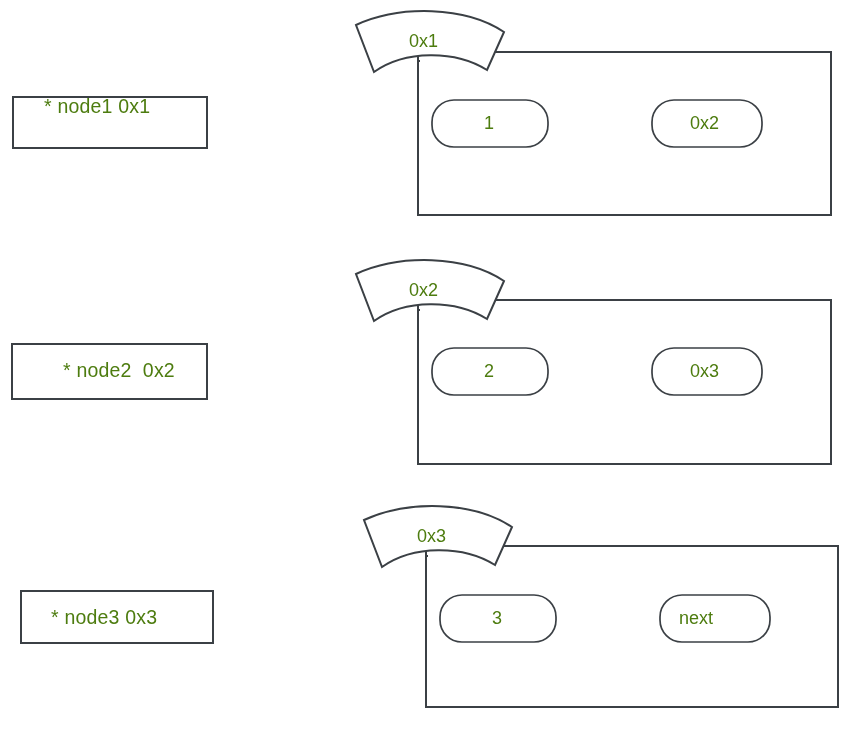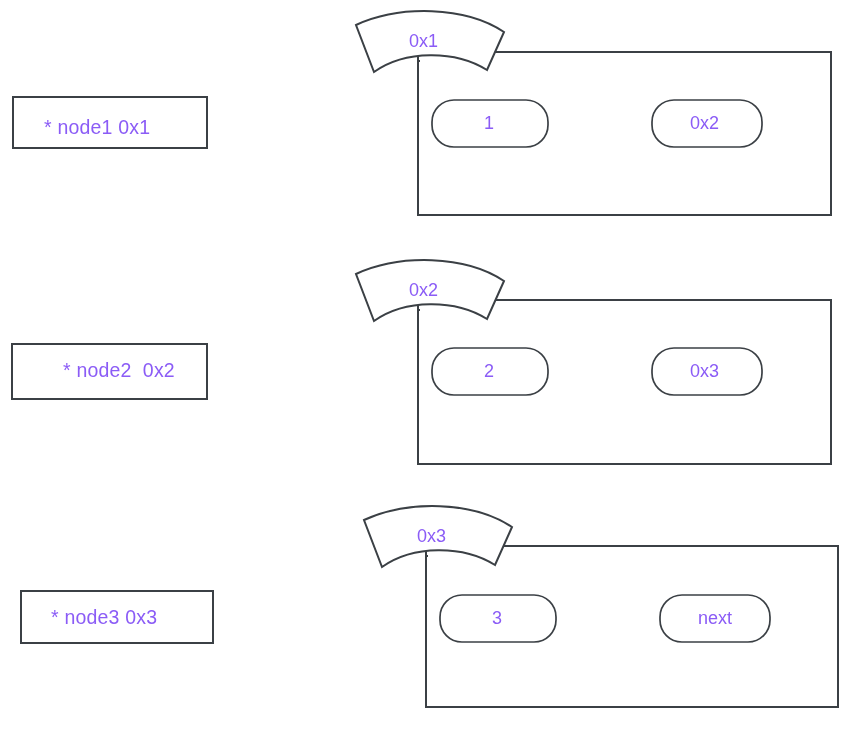--- a/index.html
+++ b/index.html
@@ -36,21 +36,21 @@
   .stroke-shape.thin {
     stroke-width: 1.7;
   }
   .connector {
     stroke: #3b4045;
     stroke-width: 2;
     fill: none;
   }
   .diag-text {
     position: absolute;
-    color: #8b5cf6;
+    color: #4d7c0f;
     font-size: 19px;
     line-height: 1;
     white-space: pre;
     font-family: "Liberation Sans", "DejaVu Sans", sans-serif;
     user-select: none;
   }
   .var-label {
     font-size: 19.5px;
     letter-spacing: 0.2px;
   }
@@ -77,21 +77,21 @@
              C 455,50 405,50 374,72
              Z"></path>
 
     <line class="connector" x1="419" y1="60" x2="419" y2="62"></line>
 
     <rect class="stroke-shape thin" x="432" y="100" width="116" height="47" rx="22" ry="22"></rect>
 
     <rect class="stroke-shape thin" x="652" y="100" width="110" height="47" rx="22" ry="22"></rect>
   </svg>
 
-  <div class="diag-text var-label" style="left:44px; top:118px;">* node1 0x1</div>
+  <div class="diag-text var-label" style="left:44px; top:97px;">* node1 0x1</div>
   <div class="diag-text addr-label" style="left:409px; top:32px;">0x1</div>
   <div class="diag-text pill-label" style="left:484px; top:114px;">1</div>
   <div class="diag-text pill-label" style="left:690px; top:114px;">0x2</div>
 
   <svg class="layer">
     <rect class="stroke-shape" x="12" y="344" width="195" height="55"></rect>
     <rect class="stroke-shape" x="418" y="300" width="413" height="164"></rect>
     <path class="stroke-shape" d="M 356,274 C 400,254 465,255 504,281
              L 487,319
              C 455,299 405,299 374,321
@@ -114,15 +114,15 @@
              C 463,545 413,545 382,567
              Z"></path>
     <line class="connector" x1="427" y1="555" x2="427" y2="557"></line>
     <rect class="stroke-shape thin" x="440" y="595" width="116" height="47" rx="22" ry="22"></rect>
     <rect class="stroke-shape thin" x="660" y="595" width="110" height="47" rx="22" ry="22"></rect>
   </svg>
 
   <div class="diag-text var-label" style="left:51px; top:608px;">* node3 0x3</div>
   <div class="diag-text addr-label" style="left:417px; top:527px;">0x3</div>
   <div class="diag-text pill-label" style="left:492px; top:609px;">3</div>
-  <div class="diag-text pill-label" style="left:698px; top:609px;">next</div>
+  <div class="diag-text pill-label" style="left:679px; top:609px;">next</div>
 
 </div>
 
 </body></html>

